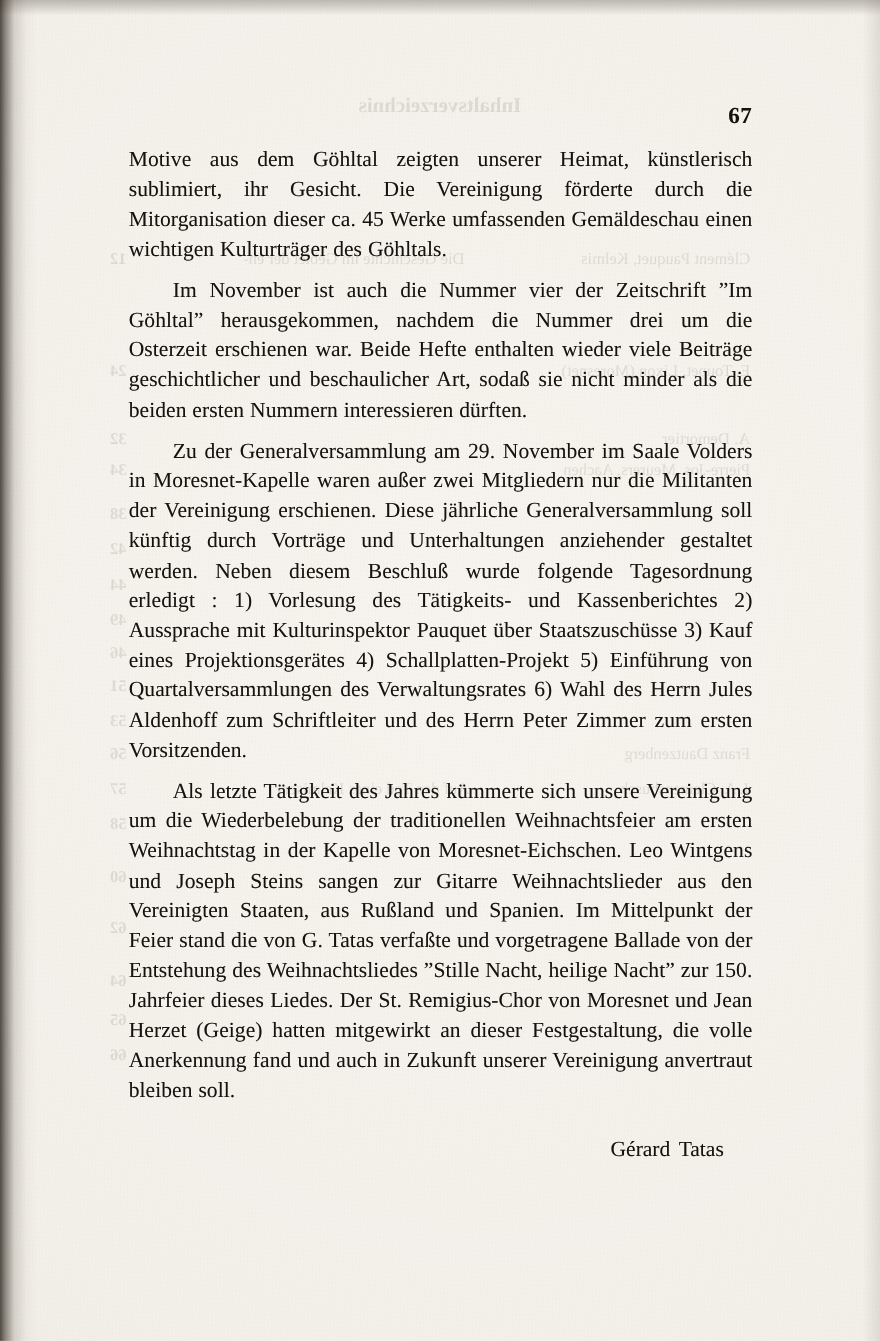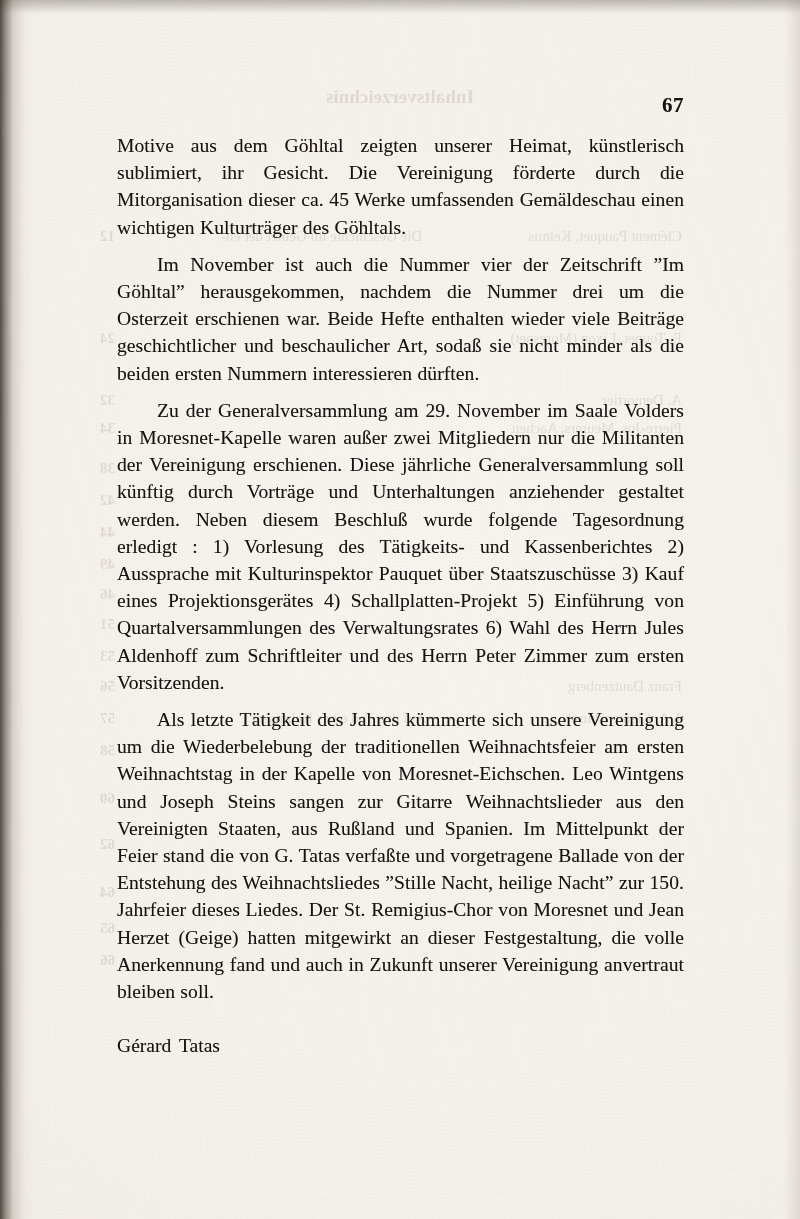--- a/index.html
+++ b/index.html
@@ -113,20 +113,21 @@
     hyphens: none;
   }
   .para + .para { margin-top: 10px; }
   .para.indent { text-indent: 40px; }
   .para b { font-weight: normal; }
 
   .signature {
     margin: 0;
     margin-top: 27px;
     padding-right: 26px;
+    text-align: right;
     font-size: 19.6px;
     line-height: 27.2px;
     word-spacing: 3px;
   }
 
   
   .textblock, .folio {
     text-shadow: 0 0 .5px rgba(22,18,15,.30);
   }
 </style>

